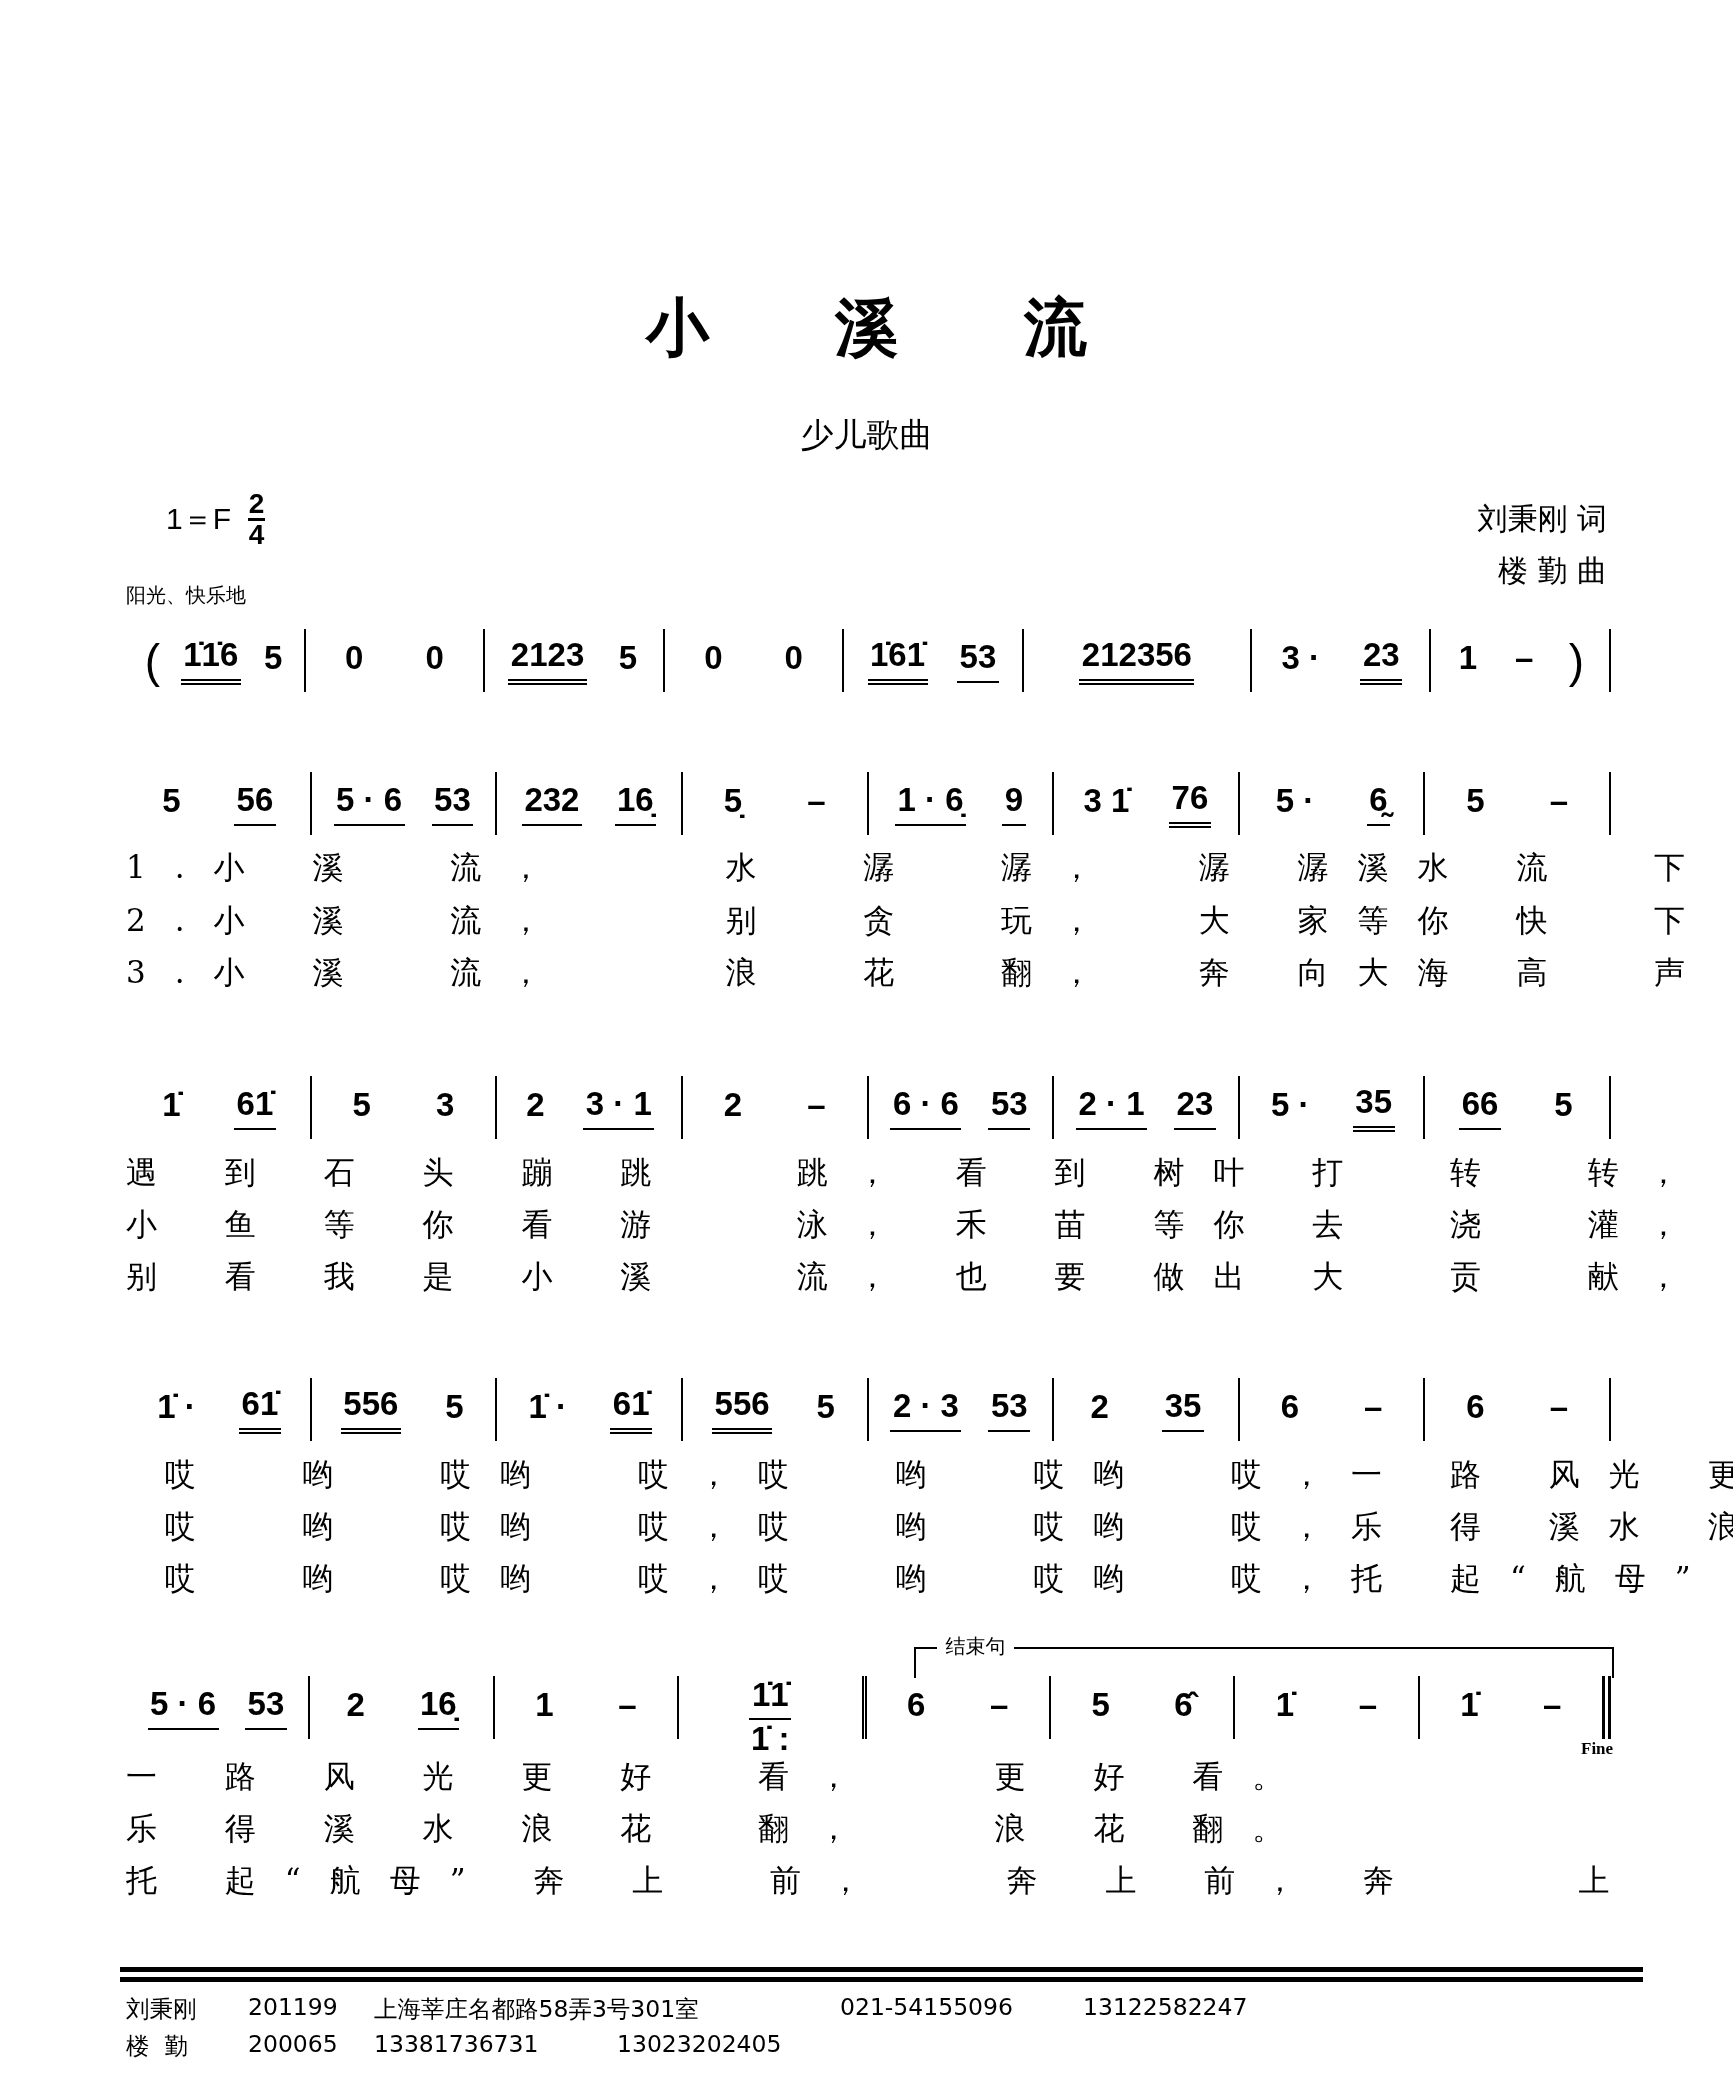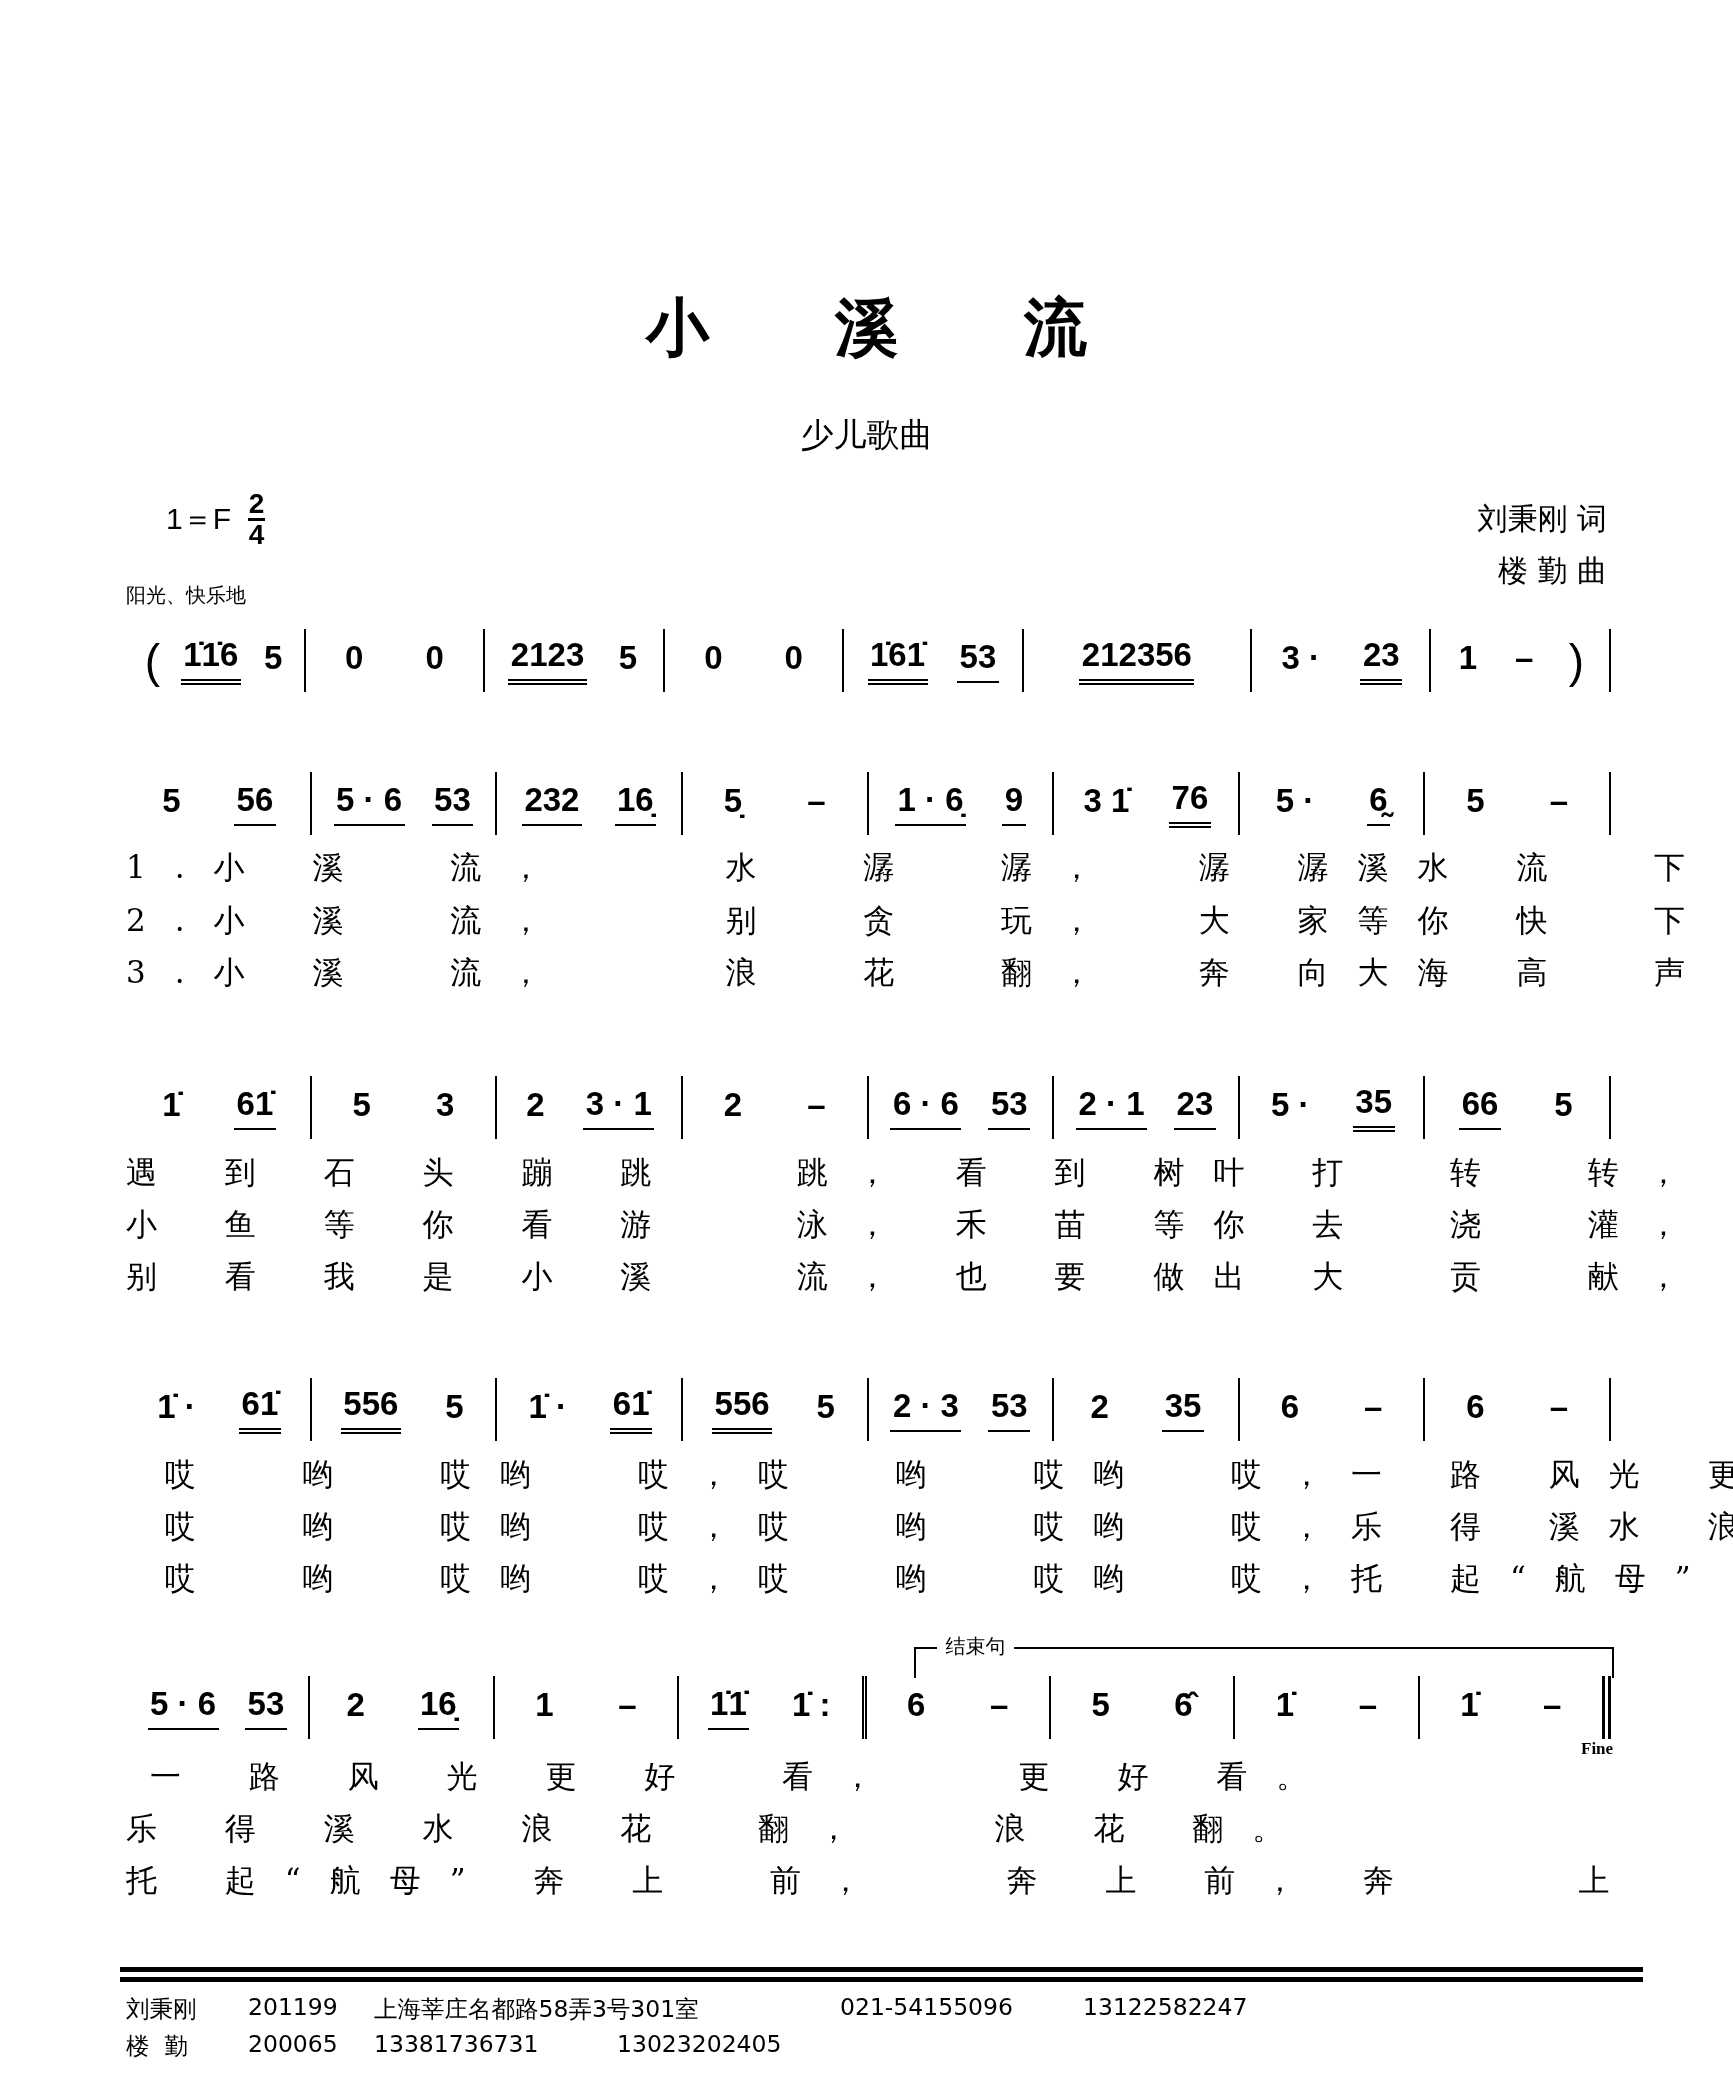--- a/index.html
+++ b/index.html
@@ -15,21 +15,21 @@
   }
   .subtitle { left: 0; width: 1733px; top: 413px; text-align: center; font-size: 33px; font-family: "DejaVu Sans", sans-serif; }
   .key { left: 126px; top: 491px; font-size: 30px; font-family: "Liberation Sans", sans-serif; display: flex; align-items: center; margin-left: 40px; }
   .key .ts { display: inline-flex; flex-direction: column; align-items: center; margin-left: 17px; font-weight: bold; font-size: 28px; line-height: 26px; }
   .key .ts .bar { width: 17px; height: 3.4px; background: #000; margin: 0.8px 0; }
   .tempo { left: 126px; top: 582px; font-size: 20px; font-family: "DejaVu Sans", sans-serif; text-align: right; }
   .credits { right: 126px; top: 493px; font-size: 30px; font-family: "DejaVu Sans", sans-serif; text-align: right; line-height: 52px; }
 
   .staff { left: 126px; width: 1485px; height: 71px; display: flex; align-items: center; }
   .measure { display: flex; align-items: center; justify-content: space-around; flex: 1; height: 63px; border-right: 2.1px solid #000; padding: 0 8.4px; box-sizing: border-box; }
-  .measure.dbl { border-right: 5.9px double #000; }
+  .measure.dbl { border-right: 5.9px double #000; flex-direction: column; }
   .measure.fine { border-right: 9.2px double #000; }
   .note {
     font-family: "Liberation Sans", sans-serif; font-size: 33px; font-weight: bold;
     padding: 0 2.5px 4.2px; position: relative; white-space: pre;
   }
   .note.u1 { border-bottom: 2.5px solid #000; }
   .note.u2 { border-bottom: 6.7px double #000; }
   .paren { font-family: "Liberation Sans", sans-serif; font-size: 46px; font-weight: normal; }
   .lyrics { left: 126px; width: 1485px; font-size: 31px; letter-spacing: 29px; white-space: pre; font-family: "DejaVu Serif", serif; }
   .endbox { left: 914px; top: 1647px; width: 696px; height: 29px; border-top: 2.1px solid #000; border-left: 2.1px solid #000; border-right: 2.1px solid #000; }
@@ -240,21 +240,21 @@
   <div class="measure">
       <span class="note">1̇</span>
       <span class="note">–</span>
     </div>
   <div class="measure fine">
       <span class="note">1̇</span>
       <span class="note">–</span>
     </div>
 </div>
 <div class="abs fine-label">Fine</div>
-<div class="abs lyrics" style="top:1756px;margin-left:24px;">一 路 风 光 更 好  看，   更 好 看。</div>
+<div class="abs lyrics" style="top:1756px;">一 路 风 光 更 好  看，   更 好 看。</div>
 <div class="abs lyrics" style="top:1808px;">乐 得 溪 水 浪 花  翻，   浪 花 翻。</div>
 <div class="abs lyrics" style="top:1860px;">托 起“航母” 奔 上  前，   奔 上 前， 奔    上    前。</div>
 
 <div class="abs rule" style="top:1967px;"></div>
 <div class="abs rule" style="top:1977px;"></div>
 <div class="abs contact" style="top:1993px;">
   <span style="width:122px">刘秉刚</span>
   <span style="width:126px">201199</span>
   <span style="width:466px">上海莘庄名都路58弄3号301室</span>
   <span style="width:243px">021-54155096</span>

